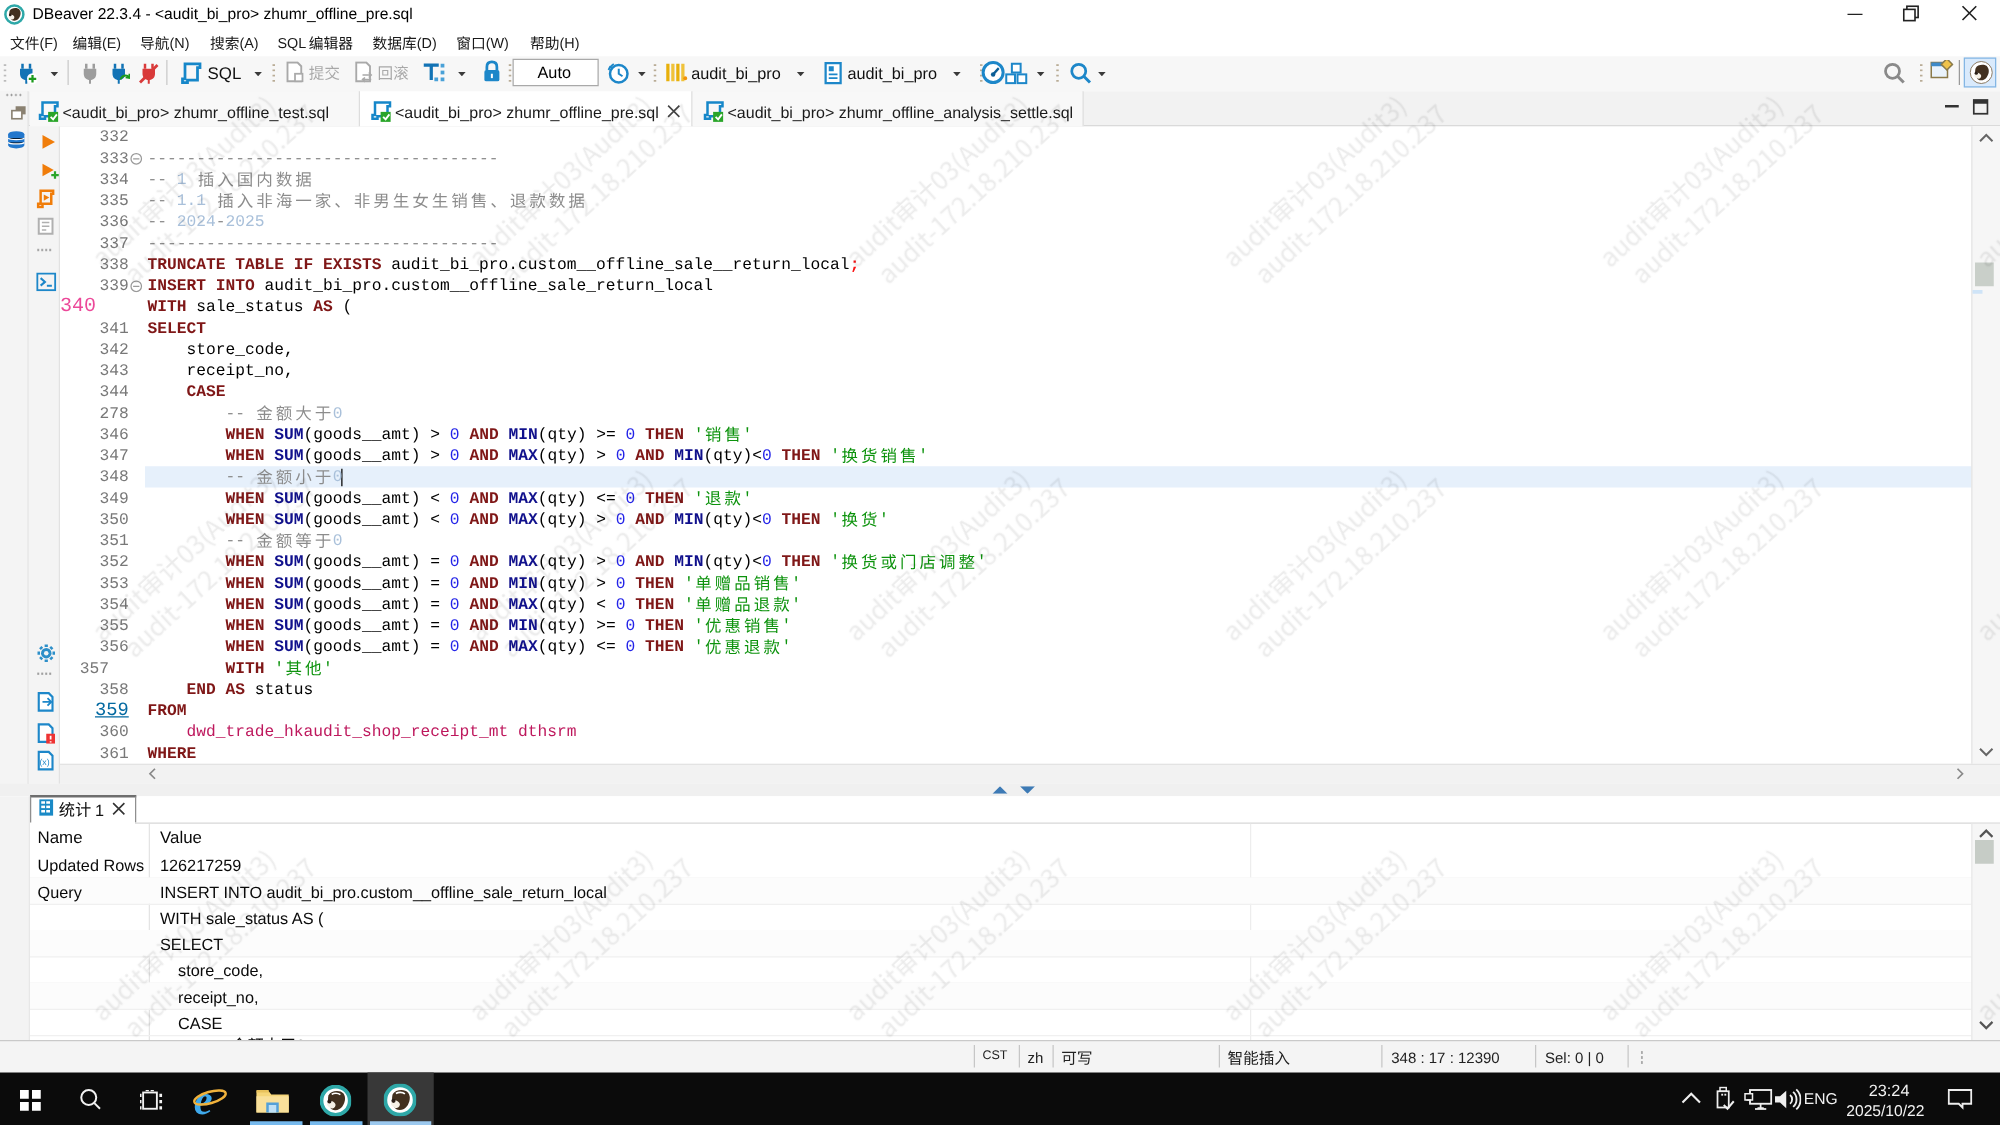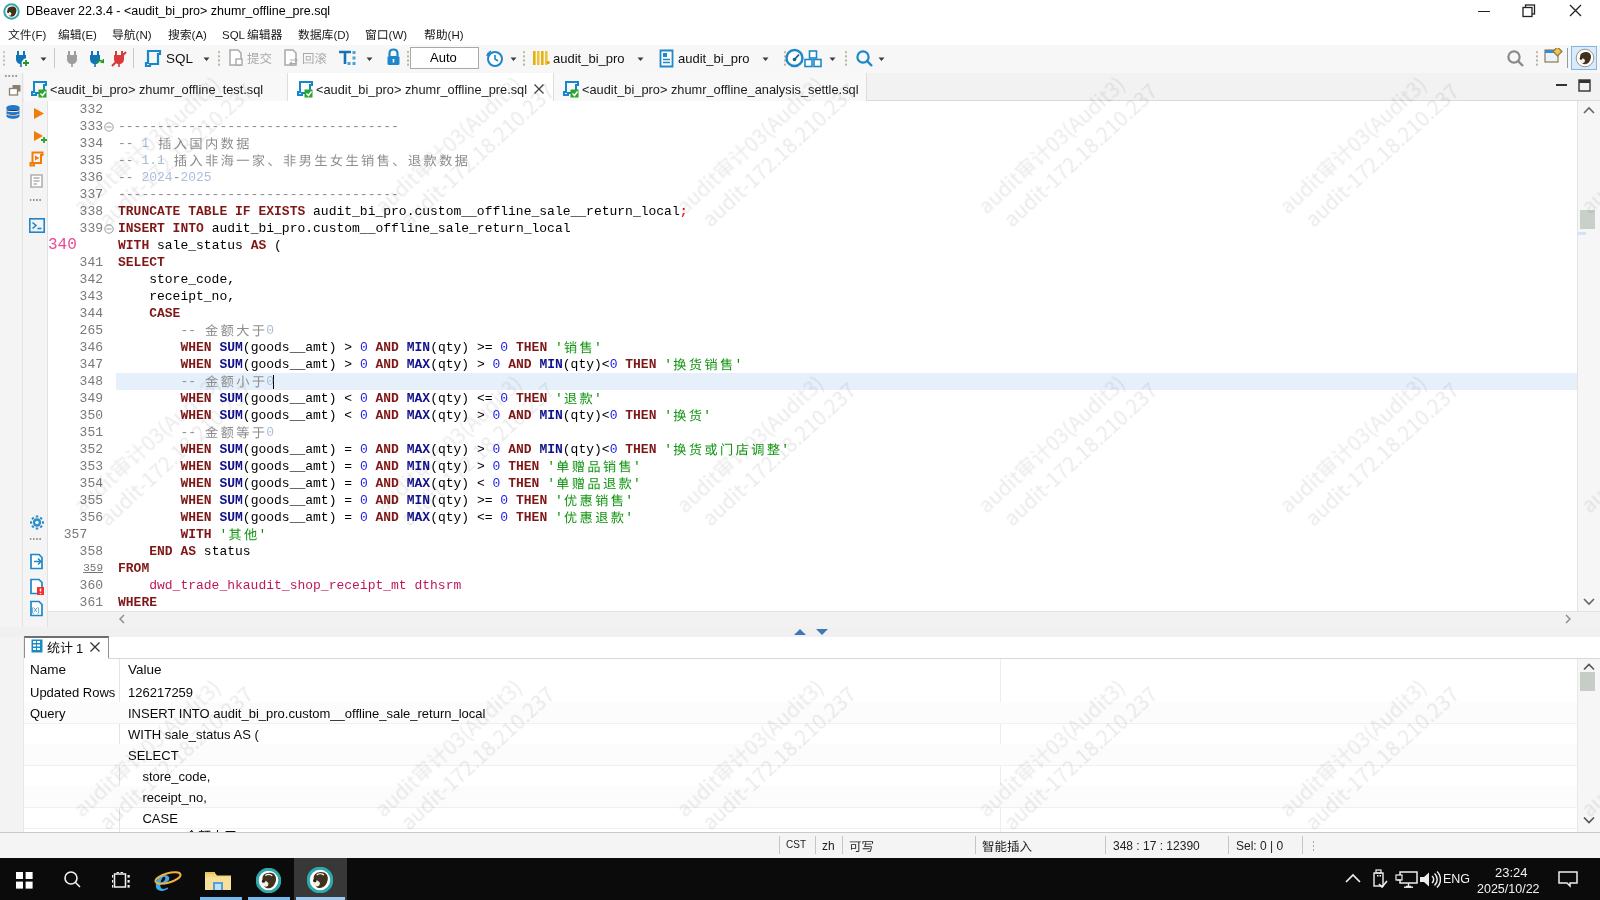--- a/index.html
+++ b/index.html
@@ -563,21 +563,21 @@
 <div style="position:absolute;left:48px;top:237px;width:55px;height:17px;line-height:17px;font-family:'Liberation Mono',monospace;font-size:16px;color:#ec4899;text-align:left;white-space:pre;">340</div>
 <div style="position:absolute;left:118px;top:237px;height:17px;line-height:17px;font-family:'Liberation Mono',monospace;font-size:13px;color:#000;white-space:pre;font-variant-ligatures:none;"><s style="color:#7f1717;font-weight:bold;">WITH</s> sale_status <s style="color:#7f1717;font-weight:bold;">AS</s> (</div>
 <div style="position:absolute;left:48px;top:254px;width:55px;height:17px;line-height:17px;font-family:'Liberation Mono',monospace;font-size:13px;color:#787878;text-align:right;white-space:pre;">341</div>
 <div style="position:absolute;left:118px;top:254px;height:17px;line-height:17px;font-family:'Liberation Mono',monospace;font-size:13px;color:#000;white-space:pre;font-variant-ligatures:none;"><s style="color:#7f1717;font-weight:bold;">SELECT</s></div>
 <div style="position:absolute;left:48px;top:271px;width:55px;height:17px;line-height:17px;font-family:'Liberation Mono',monospace;font-size:13px;color:#787878;text-align:right;white-space:pre;">342</div>
 <div style="position:absolute;left:118px;top:271px;height:17px;line-height:17px;font-family:'Liberation Mono',monospace;font-size:13px;color:#000;white-space:pre;font-variant-ligatures:none;">    store_code,</div>
 <div style="position:absolute;left:48px;top:288px;width:55px;height:17px;line-height:17px;font-family:'Liberation Mono',monospace;font-size:13px;color:#787878;text-align:right;white-space:pre;">343</div>
 <div style="position:absolute;left:118px;top:288px;height:17px;line-height:17px;font-family:'Liberation Mono',monospace;font-size:13px;color:#000;white-space:pre;font-variant-ligatures:none;">    receipt_no,</div>
 <div style="position:absolute;left:48px;top:305px;width:55px;height:17px;line-height:17px;font-family:'Liberation Mono',monospace;font-size:13px;color:#787878;text-align:right;white-space:pre;">344</div>
 <div style="position:absolute;left:118px;top:305px;height:17px;line-height:17px;font-family:'Liberation Mono',monospace;font-size:13px;color:#000;white-space:pre;font-variant-ligatures:none;">    <s style="color:#7f1717;font-weight:bold;">CASE</s></div>
-<div style="position:absolute;left:48px;top:322px;width:55px;height:17px;line-height:17px;font-family:'Liberation Mono',monospace;font-size:13px;color:#787878;text-align:right;white-space:pre;">265</div>
+<div style="position:absolute;left:48px;top:322px;width:55px;height:17px;line-height:17px;font-family:'Liberation Mono',monospace;font-size:13px;color:#787878;text-align:right;white-space:pre;">278</div>
 <div style="position:absolute;left:118px;top:322px;height:17px;line-height:17px;font-family:'Liberation Mono',monospace;font-size:13px;color:#000;white-space:pre;font-variant-ligatures:none;"><s style="color:#8c8c8c;">        -- </s><i style="display:inline-block;width:62.4208px"></i><s style="color:#a9c0da;">0</s></div>
 <div style="position:absolute;left:48px;top:339px;width:55px;height:17px;line-height:17px;font-family:'Liberation Mono',monospace;font-size:13px;color:#787878;text-align:right;white-space:pre;">346</div>
 <div style="position:absolute;left:118px;top:339px;height:17px;line-height:17px;font-family:'Liberation Mono',monospace;font-size:13px;color:#000;white-space:pre;font-variant-ligatures:none;">        <s style="color:#7f1717;font-weight:bold;">WHEN</s> <s style="color:#10108c;font-weight:bold;">SUM</s>(goods__amt) &gt; <s style="color:#2323e8;">0</s> <s style="color:#7f1717;font-weight:bold;">AND</s> <s style="color:#10108c;font-weight:bold;">MIN</s>(qty) &gt;= <s style="color:#2323e8;">0</s> <s style="color:#7f1717;font-weight:bold;">THEN</s> <s style="color:#0d930d;">'</s><i style="display:inline-block;width:31.2104px"></i><s style="color:#0d930d;">'</s></div>
 <div style="position:absolute;left:48px;top:356px;width:55px;height:17px;line-height:17px;font-family:'Liberation Mono',monospace;font-size:13px;color:#787878;text-align:right;white-space:pre;">347</div>
 <div style="position:absolute;left:118px;top:356px;height:17px;line-height:17px;font-family:'Liberation Mono',monospace;font-size:13px;color:#000;white-space:pre;font-variant-ligatures:none;">        <s style="color:#7f1717;font-weight:bold;">WHEN</s> <s style="color:#10108c;font-weight:bold;">SUM</s>(goods__amt) &gt; <s style="color:#2323e8;">0</s> <s style="color:#7f1717;font-weight:bold;">AND</s> <s style="color:#10108c;font-weight:bold;">MAX</s>(qty) &gt; <s style="color:#2323e8;">0</s> <s style="color:#7f1717;font-weight:bold;">AND</s> <s style="color:#10108c;font-weight:bold;">MIN</s>(qty)&lt;<s style="color:#2323e8;">0</s> <s style="color:#7f1717;font-weight:bold;">THEN</s> <s style="color:#0d930d;">'</s><i style="display:inline-block;width:62.4208px"></i><s style="color:#0d930d;">'</s></div>
 <div style="position:absolute;left:48px;top:373px;width:55px;height:17px;line-height:17px;font-family:'Liberation Mono',monospace;font-size:13px;color:#787878;text-align:right;white-space:pre;">348</div>
 <div style="position:absolute;left:118px;top:373px;height:17px;line-height:17px;font-family:'Liberation Mono',monospace;font-size:13px;color:#000;white-space:pre;font-variant-ligatures:none;"><s style="color:#8c8c8c;">        -- </s><i style="display:inline-block;width:62.4208px"></i><s style="color:#a9c0da;">0</s></div>
 <div style="position:absolute;left:48px;top:390px;width:55px;height:17px;line-height:17px;font-family:'Liberation Mono',monospace;font-size:13px;color:#787878;text-align:right;white-space:pre;">349</div>
 <div style="position:absolute;left:118px;top:390px;height:17px;line-height:17px;font-family:'Liberation Mono',monospace;font-size:13px;color:#000;white-space:pre;font-variant-ligatures:none;">        <s style="color:#7f1717;font-weight:bold;">WHEN</s> <s style="color:#10108c;font-weight:bold;">SUM</s>(goods__amt) &lt; <s style="color:#2323e8;">0</s> <s style="color:#7f1717;font-weight:bold;">AND</s> <s style="color:#10108c;font-weight:bold;">MAX</s>(qty) &lt;= <s style="color:#2323e8;">0</s> <s style="color:#7f1717;font-weight:bold;">THEN</s> <s style="color:#0d930d;">'</s><i style="display:inline-block;width:31.2104px"></i><s style="color:#0d930d;">'</s></div>
 <div style="position:absolute;left:48px;top:407px;width:55px;height:17px;line-height:17px;font-family:'Liberation Mono',monospace;font-size:13px;color:#787878;text-align:right;white-space:pre;">350</div>
@@ -591,21 +591,21 @@
 <div style="position:absolute;left:48px;top:475px;width:55px;height:17px;line-height:17px;font-family:'Liberation Mono',monospace;font-size:13px;color:#787878;text-align:right;white-space:pre;">354</div>
 <div style="position:absolute;left:118px;top:475px;height:17px;line-height:17px;font-family:'Liberation Mono',monospace;font-size:13px;color:#000;white-space:pre;font-variant-ligatures:none;">        <s style="color:#7f1717;font-weight:bold;">WHEN</s> <s style="color:#10108c;font-weight:bold;">SUM</s>(goods__amt) = <s style="color:#2323e8;">0</s> <s style="color:#7f1717;font-weight:bold;">AND</s> <s style="color:#10108c;font-weight:bold;">MAX</s>(qty) &lt; <s style="color:#2323e8;">0</s> <s style="color:#7f1717;font-weight:bold;">THEN</s> <s style="color:#0d930d;">'</s><i style="display:inline-block;width:78.026px"></i><s style="color:#0d930d;">'</s></div>
 <div style="position:absolute;left:48px;top:492px;width:55px;height:17px;line-height:17px;font-family:'Liberation Mono',monospace;font-size:13px;color:#787878;text-align:right;white-space:pre;">355</div>
 <div style="position:absolute;left:118px;top:492px;height:17px;line-height:17px;font-family:'Liberation Mono',monospace;font-size:13px;color:#000;white-space:pre;font-variant-ligatures:none;">        <s style="color:#7f1717;font-weight:bold;">WHEN</s> <s style="color:#10108c;font-weight:bold;">SUM</s>(goods__amt) = <s style="color:#2323e8;">0</s> <s style="color:#7f1717;font-weight:bold;">AND</s> <s style="color:#10108c;font-weight:bold;">MIN</s>(qty) &gt;= <s style="color:#2323e8;">0</s> <s style="color:#7f1717;font-weight:bold;">THEN</s> <s style="color:#0d930d;">'</s><i style="display:inline-block;width:62.4208px"></i><s style="color:#0d930d;">'</s></div>
 <div style="position:absolute;left:48px;top:509px;width:55px;height:17px;line-height:17px;font-family:'Liberation Mono',monospace;font-size:13px;color:#787878;text-align:right;white-space:pre;">356</div>
 <div style="position:absolute;left:118px;top:509px;height:17px;line-height:17px;font-family:'Liberation Mono',monospace;font-size:13px;color:#000;white-space:pre;font-variant-ligatures:none;">        <s style="color:#7f1717;font-weight:bold;">WHEN</s> <s style="color:#10108c;font-weight:bold;">SUM</s>(goods__amt) = <s style="color:#2323e8;">0</s> <s style="color:#7f1717;font-weight:bold;">AND</s> <s style="color:#10108c;font-weight:bold;">MAX</s>(qty) &lt;= <s style="color:#2323e8;">0</s> <s style="color:#7f1717;font-weight:bold;">THEN</s> <s style="color:#0d930d;">'</s><i style="display:inline-block;width:62.4208px"></i><s style="color:#0d930d;">'</s></div>
 <div style="position:absolute;left:48px;top:526px;width:55px;height:17px;line-height:17px;font-family:'Liberation Mono',monospace;font-size:13px;color:#787878;text-align:center;white-space:pre;">357</div>
 <div style="position:absolute;left:118px;top:526px;height:17px;line-height:17px;font-family:'Liberation Mono',monospace;font-size:13px;color:#000;white-space:pre;font-variant-ligatures:none;">        <s style="color:#7f1717;font-weight:bold;">WITH</s> <s style="color:#0d930d;">'</s><i style="display:inline-block;width:31.2104px"></i><s style="color:#0d930d;">'</s></div>
 <div style="position:absolute;left:48px;top:543px;width:55px;height:17px;line-height:17px;font-family:'Liberation Mono',monospace;font-size:13px;color:#787878;text-align:right;white-space:pre;">358</div>
 <div style="position:absolute;left:118px;top:543px;height:17px;line-height:17px;font-family:'Liberation Mono',monospace;font-size:13px;color:#000;white-space:pre;font-variant-ligatures:none;">    <s style="color:#7f1717;font-weight:bold;">END AS</s> status</div>
-<div style="position:absolute;left:48px;top:560px;width:55px;height:17px;line-height:17px;font-family:'Liberation Mono',monospace;font-size:11px;color:#737373;text-align:right;white-space:pre;text-decoration:underline;">359</div>
+<div style="position:absolute;left:48px;top:560px;width:55px;height:17px;line-height:17px;font-family:'Liberation Mono',monospace;font-size:15px;color:#0369a1;text-align:right;white-space:pre;text-decoration:underline;">359</div>
 <div style="position:absolute;left:118px;top:560px;height:17px;line-height:17px;font-family:'Liberation Mono',monospace;font-size:13px;color:#000;white-space:pre;font-variant-ligatures:none;"><s style="color:#7f1717;font-weight:bold;">FROM</s></div>
 <div style="position:absolute;left:48px;top:577px;width:55px;height:17px;line-height:17px;font-family:'Liberation Mono',monospace;font-size:13px;color:#787878;text-align:right;white-space:pre;">360</div>
 <div style="position:absolute;left:118px;top:577px;height:17px;line-height:17px;font-family:'Liberation Mono',monospace;font-size:13px;color:#be185d;white-space:pre;font-variant-ligatures:none;">    dwd_trade_hkaudit_shop_receipt_mt dthsrm</div>
 <div style="position:absolute;left:48px;top:594px;width:55px;height:17px;line-height:17px;font-family:'Liberation Mono',monospace;font-size:13px;color:#787878;text-align:right;white-space:pre;">361</div>
 <div style="position:absolute;left:118px;top:594px;height:17px;line-height:17px;font-family:'Liberation Mono',monospace;font-size:13px;color:#000;white-space:pre;font-variant-ligatures:none;"><s style="color:#7f1717;font-weight:bold;">WHERE</s></div>
 <svg style="position:absolute;left:104px;top:122px;" width="10" height="10" viewBox="0 0 10 10">
     <circle cx="5" cy="5" r="4.2" fill="#fff" stroke="#9a9a9a" stroke-width="1"></circle>
     <path d="M2.5 5 L7.5 5" stroke="#9a9a9a" stroke-width="1"></path>
   </svg>
 <svg style="position:absolute;left:104px;top:224px;" width="10" height="10" viewBox="0 0 10 10">

